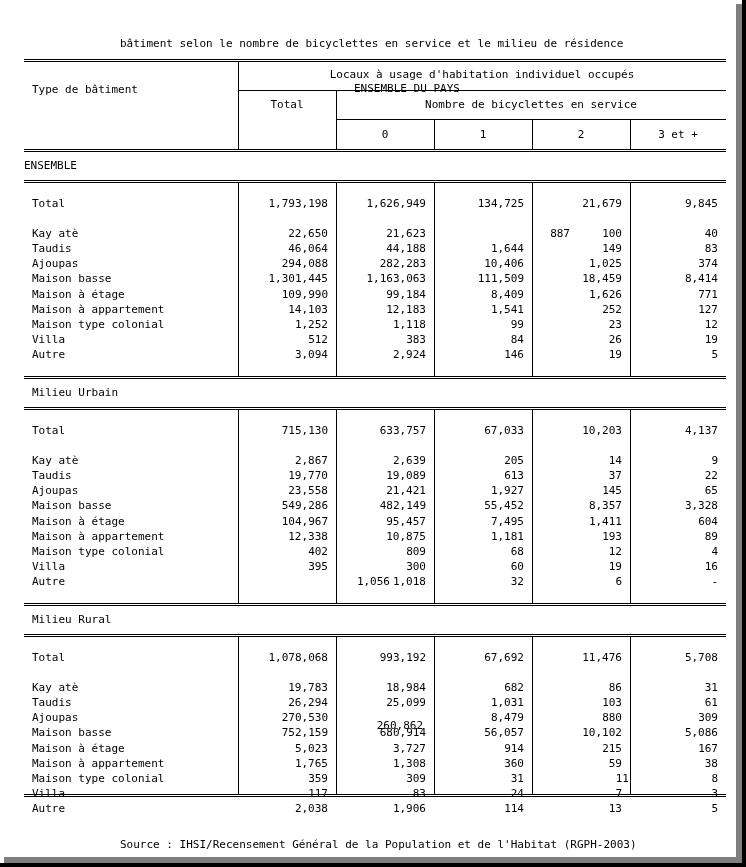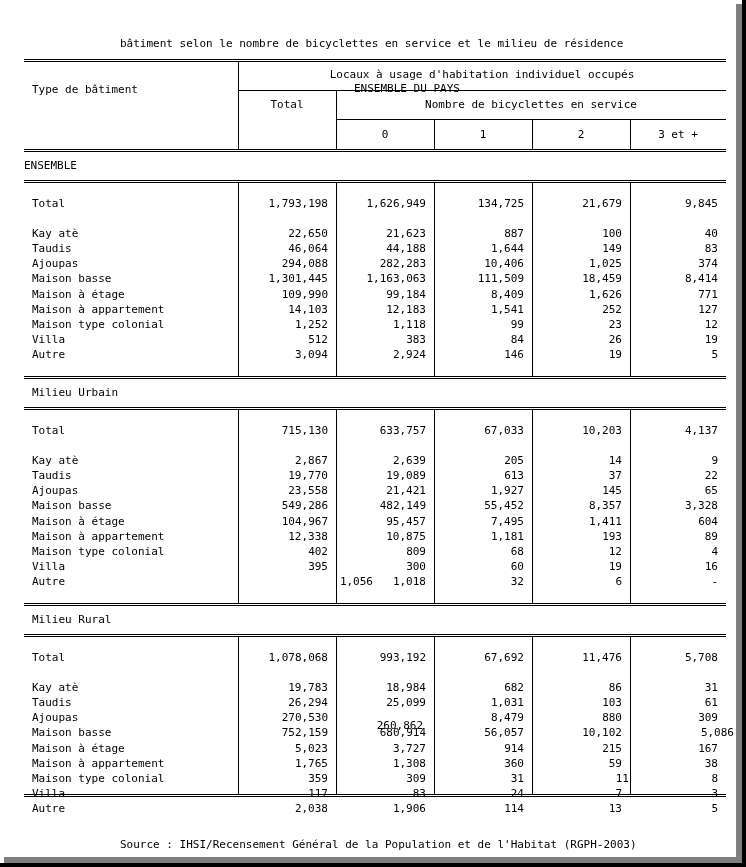--- a/index.html
+++ b/index.html
@@ -71,21 +71,21 @@
     <div class="vline" style="left:606px; top:124px; height:193px;"></div>
     <div class="cell" style="left:8px; top:137px;">Total</div>
     <div class="cell r" style="left:214px; width:90px; top:137px;">1,793,198</div>
     <div class="cell r" style="left:312px; width:90px; top:137px;">1,626,949</div>
     <div class="cell r" style="left:410px; width:90px; top:137px;">134,725</div>
     <div class="cell r" style="left:508px; width:90px; top:137px;">21,679</div>
     <div class="cell r" style="left:606px; width:88px; top:137px;">9,845</div>
     <div class="cell" style="left:8px; top:167px;">Kay atè</div>
     <div class="cell r" style="left:214px; width:90px; top:167px;">22,650</div>
     <div class="cell r" style="left:312px; width:90px; top:167px;">21,623</div>
-    <div class="cell r" style="left:410px; width:90px; top:167px;">887</div>
+    <div class="cell r" style="left:410px; width:90px; top:167px;padding-left:46px;">887</div>
     <div class="cell r" style="left:508px; width:90px; top:167px;">100</div>
     <div class="cell r" style="left:606px; width:88px; top:167px;">40</div>
     <div class="cell" style="left:8px; top:182.15px;">Taudis</div>
     <div class="cell r" style="left:214px; width:90px; top:182.15px;">46,064</div>
     <div class="cell r" style="left:312px; width:90px; top:182.15px;">44,188</div>
     <div class="cell r" style="left:410px; width:90px; top:182.15px;">1,644</div>
     <div class="cell r" style="left:508px; width:90px; top:182.15px;">149</div>
     <div class="cell r" style="left:606px; width:88px; top:182.15px;">83</div>
     <div class="cell" style="left:8px; top:197.3px;">Ajoupas</div>
     <div class="cell r" style="left:214px; width:90px; top:197.3px;">294,088</div>
@@ -185,21 +185,21 @@
     <div class="cell r" style="left:410px; width:90px; top:484.9px;">68</div>
     <div class="cell r" style="left:508px; width:90px; top:484.9px;">12</div>
     <div class="cell r" style="left:606px; width:88px; top:484.9px;">4</div>
     <div class="cell" style="left:8px; top:500.05px;">Villa</div>
     <div class="cell r" style="left:214px; width:90px; top:500.05px;">395</div>
     <div class="cell r" style="left:312px; width:90px; top:500.05px;">300</div>
     <div class="cell r" style="left:410px; width:90px; top:500.05px;">60</div>
     <div class="cell r" style="left:508px; width:90px; top:500.05px;">19</div>
     <div class="cell r" style="left:606px; width:88px; top:500.05px;">16</div>
     <div class="cell" style="left:8px; top:515.2px;">Autre</div>
-    <div class="cell r" style="left:211px; width:90px; top:515.2px;padding-left:48px;">1,056</div>
+    <div class="cell r" style="left:228px; width:90px; top:515.2px;padding-left:48px;">1,056</div>
     <div class="cell r" style="left:312px; width:90px; top:515.2px;">1,018</div>
     <div class="cell r" style="left:410px; width:90px; top:515.2px;">32</div>
     <div class="cell r" style="left:508px; width:90px; top:515.2px;">6</div>
     <div class="cell r" style="left:606px; width:88px; top:515.2px;">-</div>
     <div class="hline dbl" style="top:544px;"></div>
     <div class="cell" style="left:8px; top:553px;">Milieu Rural</div>
     <div class="hline dbl" style="top:575px;"></div>
     <div class="vline" style="left:214px; top:578px; height:157px;"></div>
     <div class="vline" style="left:312px; top:578px; height:157px;"></div>
     <div class="vline" style="left:410px; top:578px; height:157px;"></div>
@@ -227,21 +227,21 @@
     <div class="cell r" style="left:214px; width:90px; top:651.3px;">270,530</div>
     <div class="cell r" style="left:309px; width:90px; top:651.3px;margin-top:8px;">260,862</div>
     <div class="cell r" style="left:410px; width:90px; top:651.3px;">8,479</div>
     <div class="cell r" style="left:508px; width:90px; top:651.3px;">880</div>
     <div class="cell r" style="left:606px; width:88px; top:651.3px;">309</div>
     <div class="cell" style="left:8px; top:666.45px;">Maison basse</div>
     <div class="cell r" style="left:214px; width:90px; top:666.45px;">752,159</div>
     <div class="cell r" style="left:312px; width:90px; top:666.45px;">680,914</div>
     <div class="cell r" style="left:410px; width:90px; top:666.45px;">56,057</div>
     <div class="cell r" style="left:508px; width:90px; top:666.45px;">10,102</div>
-    <div class="cell r" style="left:606px; width:88px; top:666.45px;padding-left:16px;">5,086</div>
+    <div class="cell r" style="left:606px; width:88px; top:666.45px;">5,086</div>
     <div class="cell" style="left:8px; top:681.6px;">Maison à étage</div>
     <div class="cell r" style="left:214px; width:90px; top:681.6px;">5,023</div>
     <div class="cell r" style="left:312px; width:90px; top:681.6px;">3,727</div>
     <div class="cell r" style="left:410px; width:90px; top:681.6px;">914</div>
     <div class="cell r" style="left:508px; width:90px; top:681.6px;">215</div>
     <div class="cell r" style="left:606px; width:88px; top:681.6px;">167</div>
     <div class="cell" style="left:8px; top:696.75px;">Maison à appartement</div>
     <div class="cell r" style="left:214px; width:90px; top:696.75px;">1,765</div>
     <div class="cell r" style="left:312px; width:90px; top:696.75px;">1,308</div>
     <div class="cell r" style="left:410px; width:90px; top:696.75px;">360</div>

